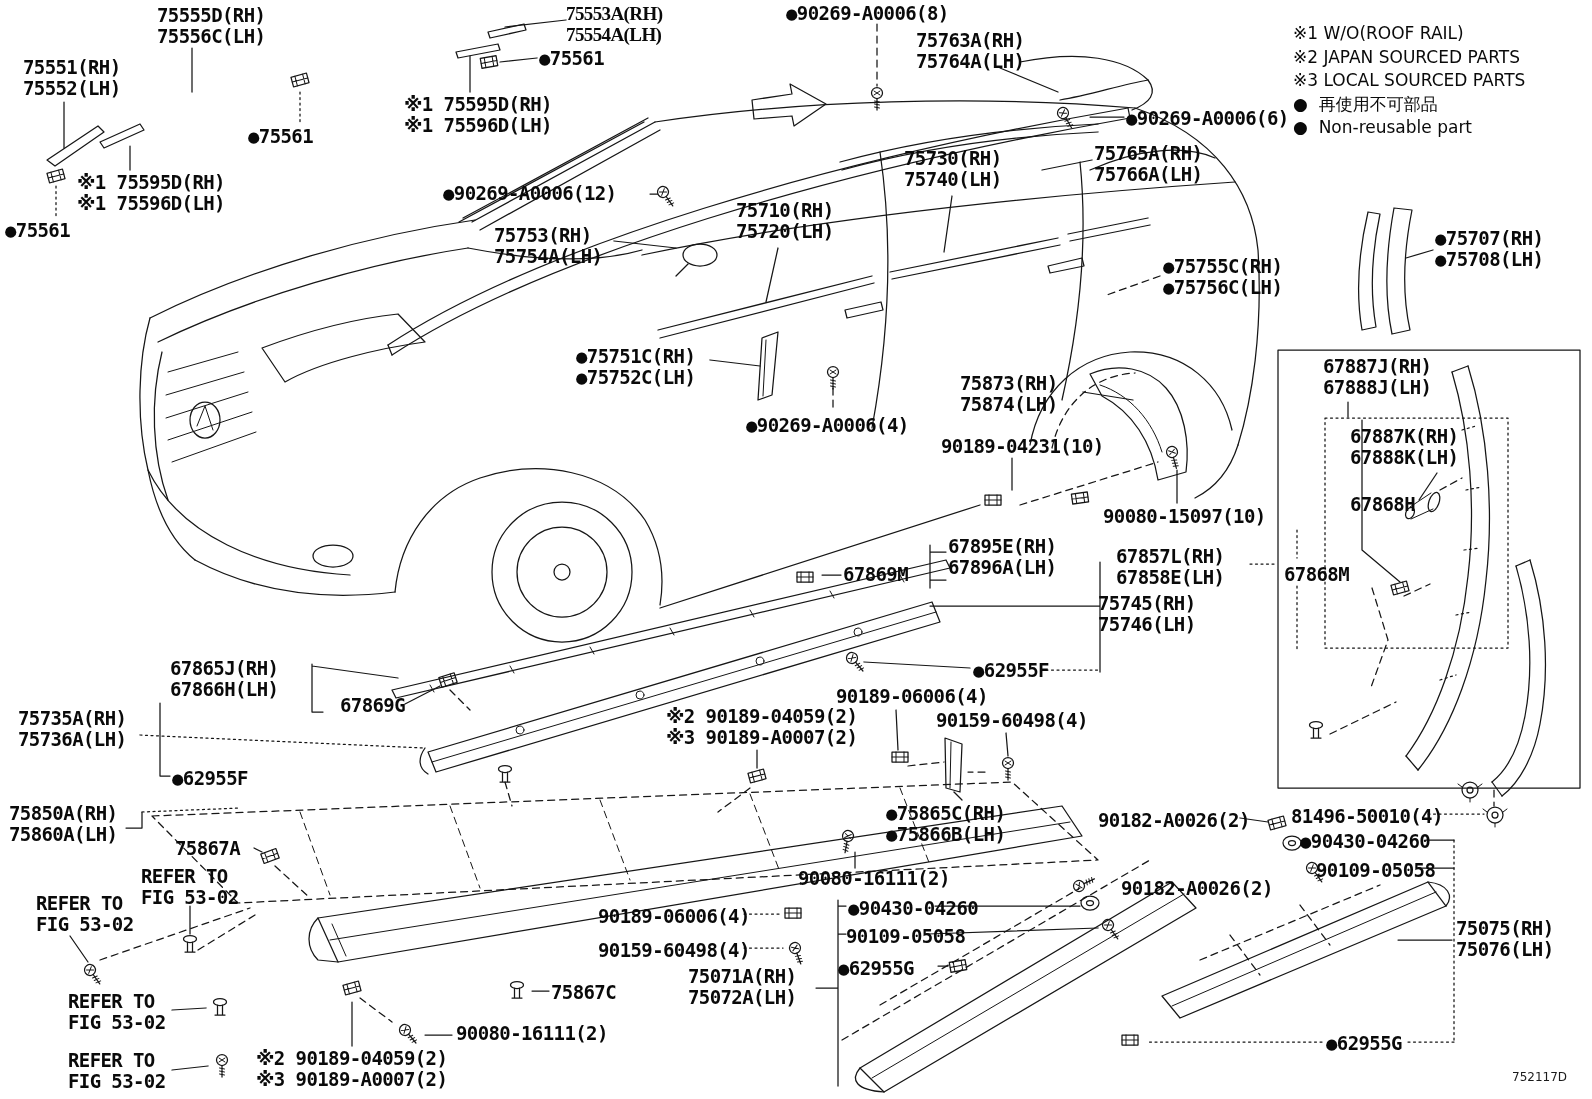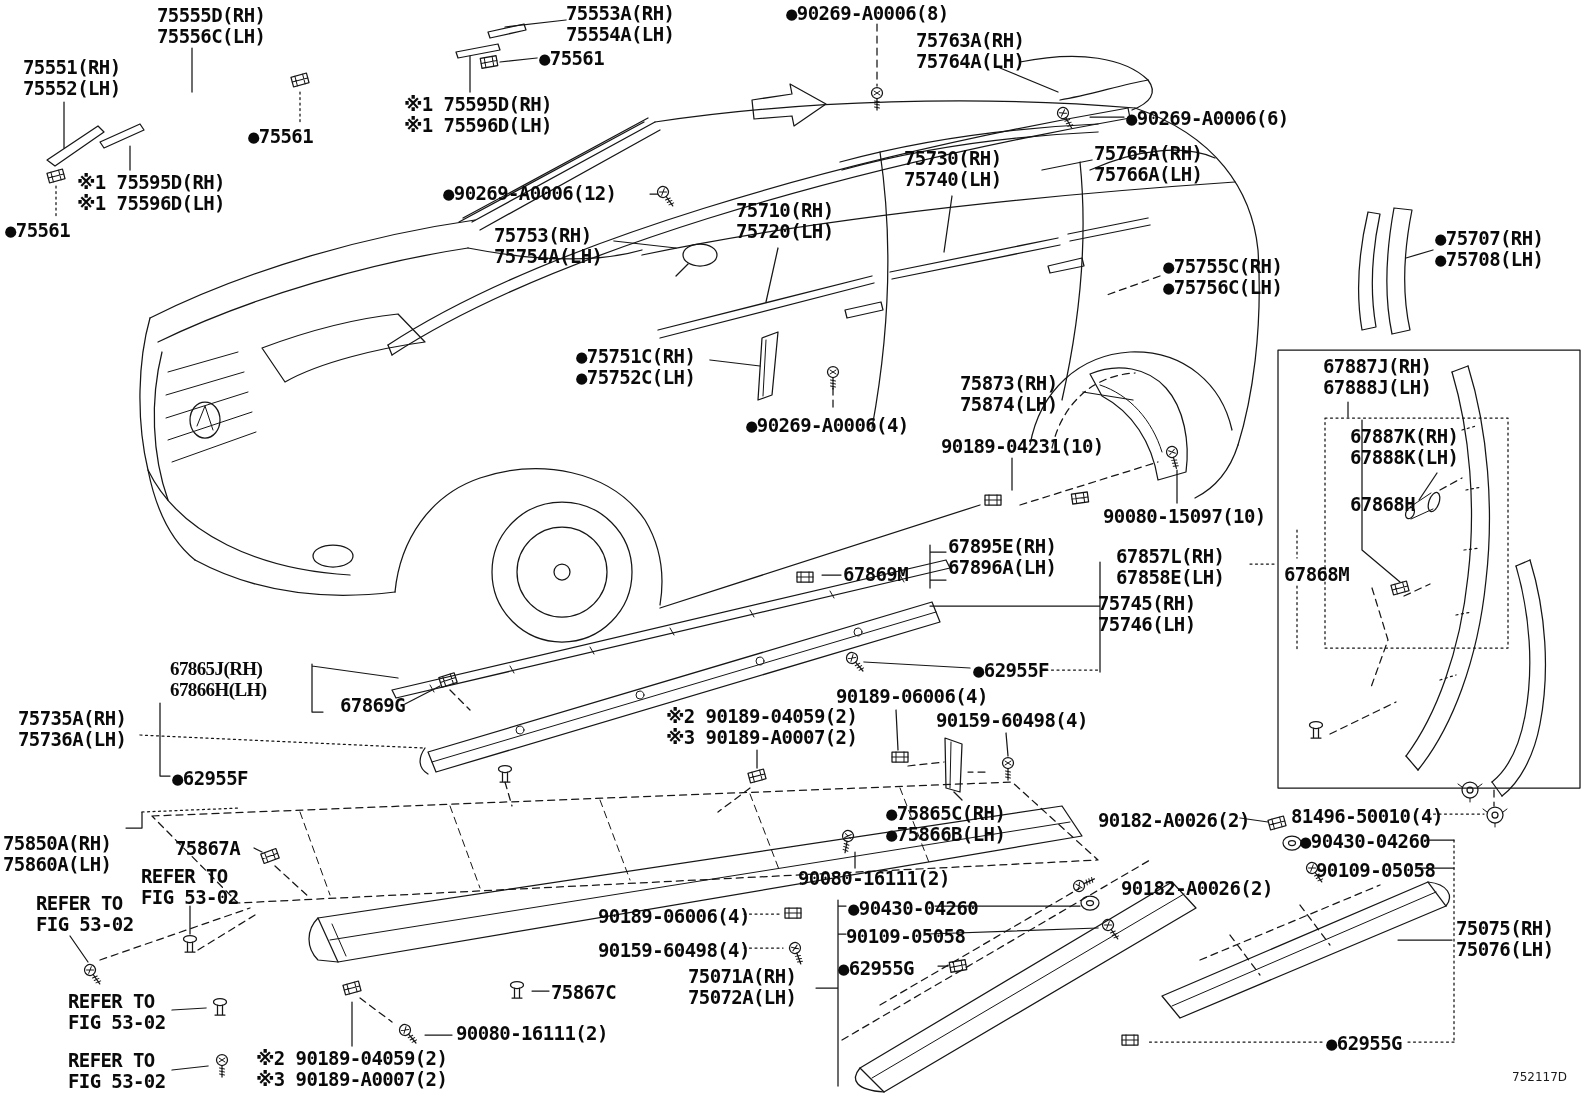--- a/index.html
+++ b/index.html
@@ -277,21 +277,21 @@
     <path class="dot" d="M1322,1042 L1148,1042"></path>
     <path class="dsh" d="M275,866 L310,898 M198,950 L255,915 M100,960 L250,908 M750,788 L718,812 M505,782 L512,806 M450,690 L470,710 M908,766 L944,762 M985,772 L968,772"></path>
   </g>
 </svg>
 
 <div id="labels">
       <div class="lbl" style="left: 157px; top: 5px;">75555D(RH)
 75556C(LH)</div>
       <div class="lbl" style="left: 23px; top: 57px;">75551(RH)
 75552(LH)</div>
-      <div class="lbl" style="left: 566px; top: 3px;">75553A(RH)
+      <div class="lbl" style="left: 566px; top: 3px; font-family: Liberation Serif, serif;">75553A(RH)
 75554A(LH)</div>
       <div class="lbl" style="left: 539px; top: 48px;">●75561</div>
       <div class="lbl" style="left: 786px; top: 3px;">●90269-A0006(8)</div>
       <div class="lbl" style="left: 916px; top: 30px;">75763A(RH)
 75764A(LH)</div>
       <div class="lbl" style="left: 248px; top: 126px;">●75561</div>
       <div class="lbl" style="left: 404px; top: 94px;">※1 75595D(RH)
 ※1 75596D(LH)</div>
       <div class="lbl" style="left: 1126px; top: 108px;">●90269-A0006(6)</div>
       <div class="lbl" style="left: 1094px; top: 143px;">75765A(RH)
@@ -323,36 +323,36 @@
       <div class="lbl" style="left: 1329px; top: 494px; margin-left: 21px;">67868H</div>
       <div class="lbl" style="left: 1103px; top: 506px;">90080-15097(10)</div>
       <div class="lbl" style="left: 948px; top: 536px;">67895E(RH)
 67896A(LH)</div>
       <div class="lbl" style="left: 1116px; top: 546px;">67857L(RH)
 67858E(LH)</div>
       <div class="lbl" style="left: 1284px; top: 564px;">67868M</div>
       <div class="lbl" style="left: 843px; top: 564px;">67869M</div>
       <div class="lbl" style="left: 1098px; top: 593px;">75745(RH)
 75746(LH)</div>
-      <div class="lbl" style="left: 170px; top: 658px; font-family: Liberation Serif, serif;">67865J(RH)
+      <div class="lbl" style="left: 170px; top: 658px;">67865J(RH)
 67866H(LH)</div>
       <div class="lbl" style="left: 340px; top: 695px;">67869G</div>
       <div class="lbl" style="left: 973px; top: 660px;">●62955F</div>
       <div class="lbl" style="left: 836px; top: 686px;">90189-06006(4)</div>
       <div class="lbl" style="left: 936px; top: 710px;">90159-60498(4)</div>
       <div class="lbl" style="left: 18px; top: 708px;">75735A(RH)
 75736A(LH)</div>
       <div class="lbl" style="left: 666px; top: 706px;">※2 90189-04059(2)
 ※3 90189-A0007(2)</div>
       <div class="lbl" style="left: 172px; top: 768px;">●62955F</div>
       <div class="lbl" style="left: 886px; top: 803px;">●75865C(RH)
 ●75866B(LH)</div>
       <div class="lbl" style="left: 1098px; top: 810px;">90182-A0026(2)</div>
       <div class="lbl" style="left: 1291px; top: 806px;">81496-50010(4)</div>
-      <div class="lbl" style="left: 3px; top: 803px; margin-top: 30px;">75850A(RH)
+      <div class="lbl" style="left: 9px; top: 803px;">75850A(RH)
 75860A(LH)</div>
       <div class="lbl" style="left: 175px; top: 838px;">75867A</div>
       <div class="lbl" style="left: 1300px; top: 831px;">●90430-04260</div>
       <div class="lbl" style="left: 1316px; top: 860px;">90109-05058</div>
       <div class="lbl" style="left: 141px; top: 866px;">REFER TO
 FIG 53-02</div>
       <div class="lbl" style="left: 36px; top: 893px;">REFER TO
 FIG 53-02</div>
       <div class="lbl" style="left: 798px; top: 868px;">90080-16111(2)</div>
       <div class="lbl" style="left: 1121px; top: 878px;">90182-A0026(2)</div>
@@ -368,15 +368,16 @@
       <div class="lbl" style="left: 68px; top: 991px;">REFER TO
 FIG 53-02</div>
       <div class="lbl" style="left: 551px; top: 982px;">75867C</div>
       <div class="lbl" style="left: 456px; top: 1023px;">90080-16111(2)</div>
       <div class="lbl" style="left: 68px; top: 1050px;">REFER TO
 FIG 53-02</div>
       <div class="lbl" style="left: 256px; top: 1048px;">※2 90189-04059(2)
 ※3 90189-A0007(2)</div>
       <div class="lbl" style="left: 1326px; top: 1033px;">●62955G</div>
     </div>
+<div id="legend"><div>※1 W/O(ROOF RAIL)</div><div>※2 JAPAN SOURCED PARTS</div><div>※3 LOCAL SOURCED PARTS</div><div>●  再使用不可部品</div><div>●  Non-reusable part</div></div>
 <div class="docid" style="left:1512px;top:1070px">752117D</div>
 
 </div>
 
 </body></html>

